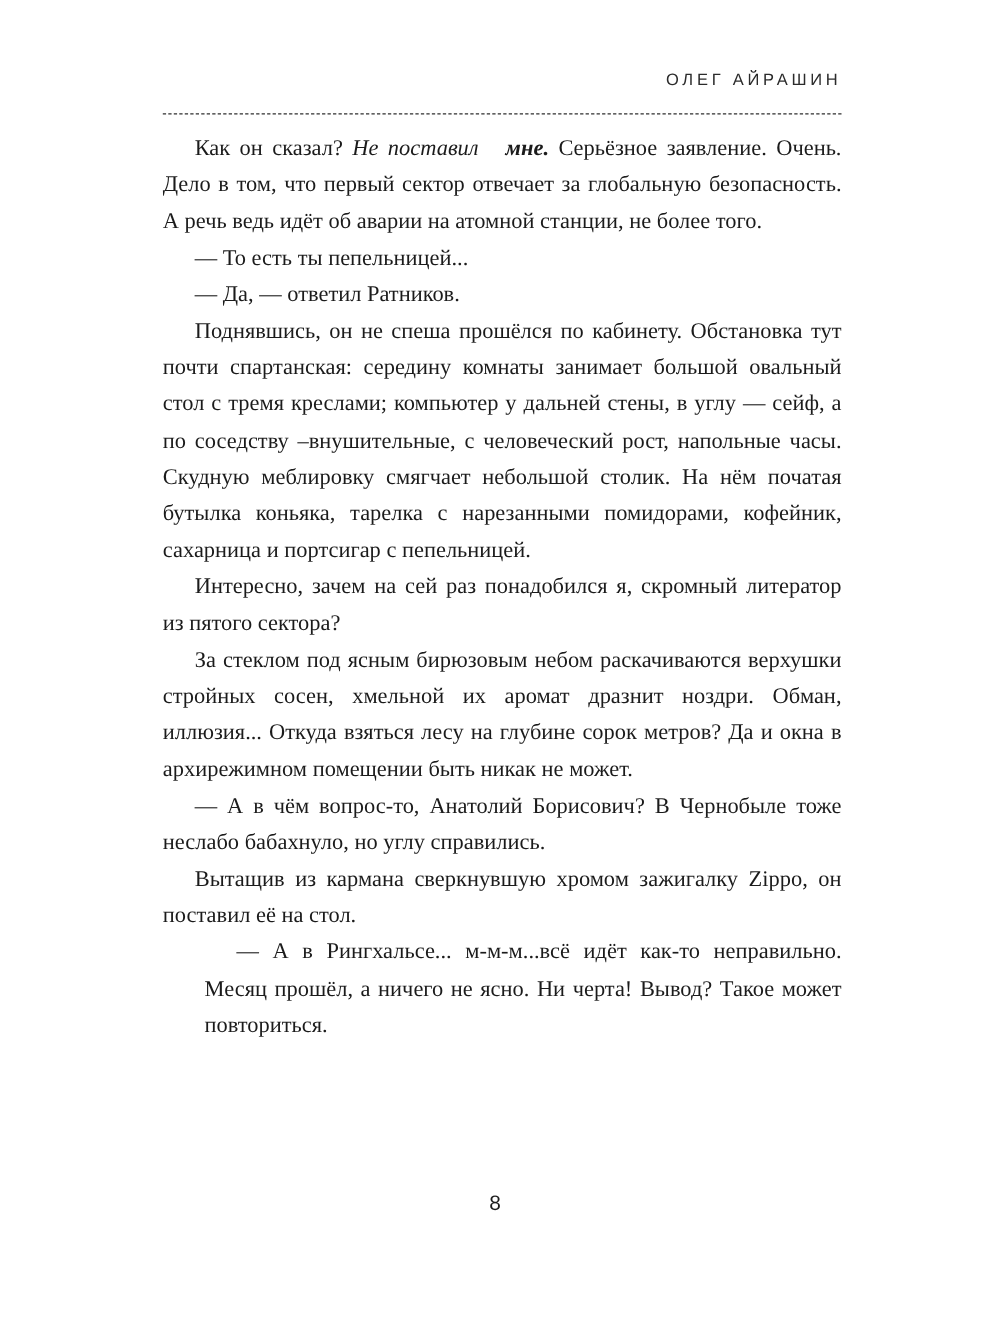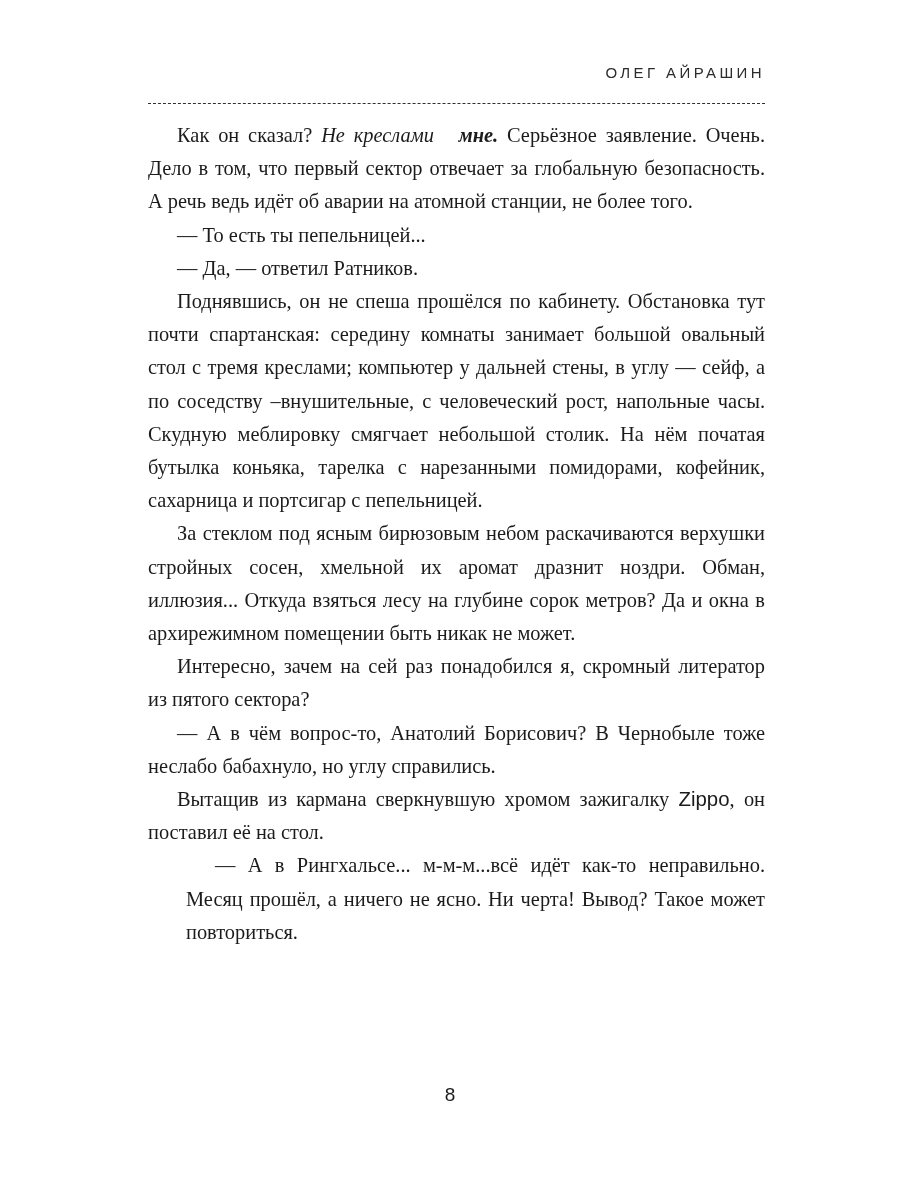--- a/index.html
+++ b/index.html
@@ -79,21 +79,21 @@
 
   .ital {
     font-style: italic;
   }
   .bolditalic {
     font-style: italic;
     font-weight: bold;
     margin-left: 16px;
   }
   .latin {
-    font-family: Liberation Sans, sans-serif;
+    font-family: Liberation Serif, serif;
   }
 
   
   .folio {
     position: absolute;
     left: 0;
     top: 1084px;
     width: 900px;
     text-align: center;
     font-family: "Liberation Sans", "DejaVu Sans", sans-serif;
@@ -106,26 +106,26 @@
 
 <div class="page">
 
   <div class="running-head">
     <span class="running-head-title">ОЛЕГ АЙРАШИН</span>
   </div>
 
   <hr class="head-rule">
 
   <div class="textblock">
-      <p><span>Как он сказал? </span><span class="ital">Не креслами </span><span class="bolditalic">мне.</span><span> Серьёзное заявление. Очень. Дело в том, что первый сектор отвечает за глобальную безопасность. А речь ведь идёт об аварии на атомной станции, не более того.</span></p>
+      <p><span>Как он сказал? </span><span class="ital">Не поставил </span><span class="bolditalic">мне.</span><span> Серьёзное заявление. Очень. Дело в том, что первый сектор отвечает за глобальную безопасность. А речь ведь идёт об аварии на атомной станции, не более того.</span></p>
       <p><span>— То есть ты пепельницей...</span></p>
       <p><span>— Да, — ответил Ратников.</span></p>
       <p><span>Поднявшись, он не спеша прошёлся по кабинету. Обстановка тут почти спартанская: середину комнаты занимает большой овальный стол с тремя креслами; компьютер у дальней стены, в углу — сейф, а по соседству –внушительные, с человеческий рост, напольные часы. Скудную меблировку смягчает небольшой столик. На нём початая бутылка коньяка, тарелка с нарезанными помидорами, кофейник, сахарница и портсигар с пепельницей.</span></p>
+      <p><span>Интересно, зачем на сей раз понадобился я, скромный литератор из пятого сектора?</span></p>
       <p><span>За стеклом под ясным бирюзовым небом раскачиваются верхушки стройных сосен, хмельной их аромат дразнит ноздри. Обман, иллюзия... Откуда взяться лесу на глубине сорок метров? Да и окна в архирежимном помещении быть никак не может.</span></p>
-      <p><span>Интересно, зачем на сей раз понадобился я, скромный литератор из пятого сектора?</span></p>
       <p><span>— А в чём вопрос-то, Анатолий Борисович? В Чернобыле тоже неслабо бабахнуло, но углу справились.</span></p>
       <p><span>Вытащив из кармана сверкнувшую хромом зажигалку </span><span class="latin">Zippo</span><span>, он поставил её на стол.</span></p>
       <p><span>— А в Рингхальсе... м-м-м...всё идёт как-то неправильно. Месяц прошёл, а ничего не ясно. Ни черта! Вывод? Такое может повториться.</span></p>
     </div>
 
   <div class="folio">8</div>
 
 </div>
 
 </body></html>

